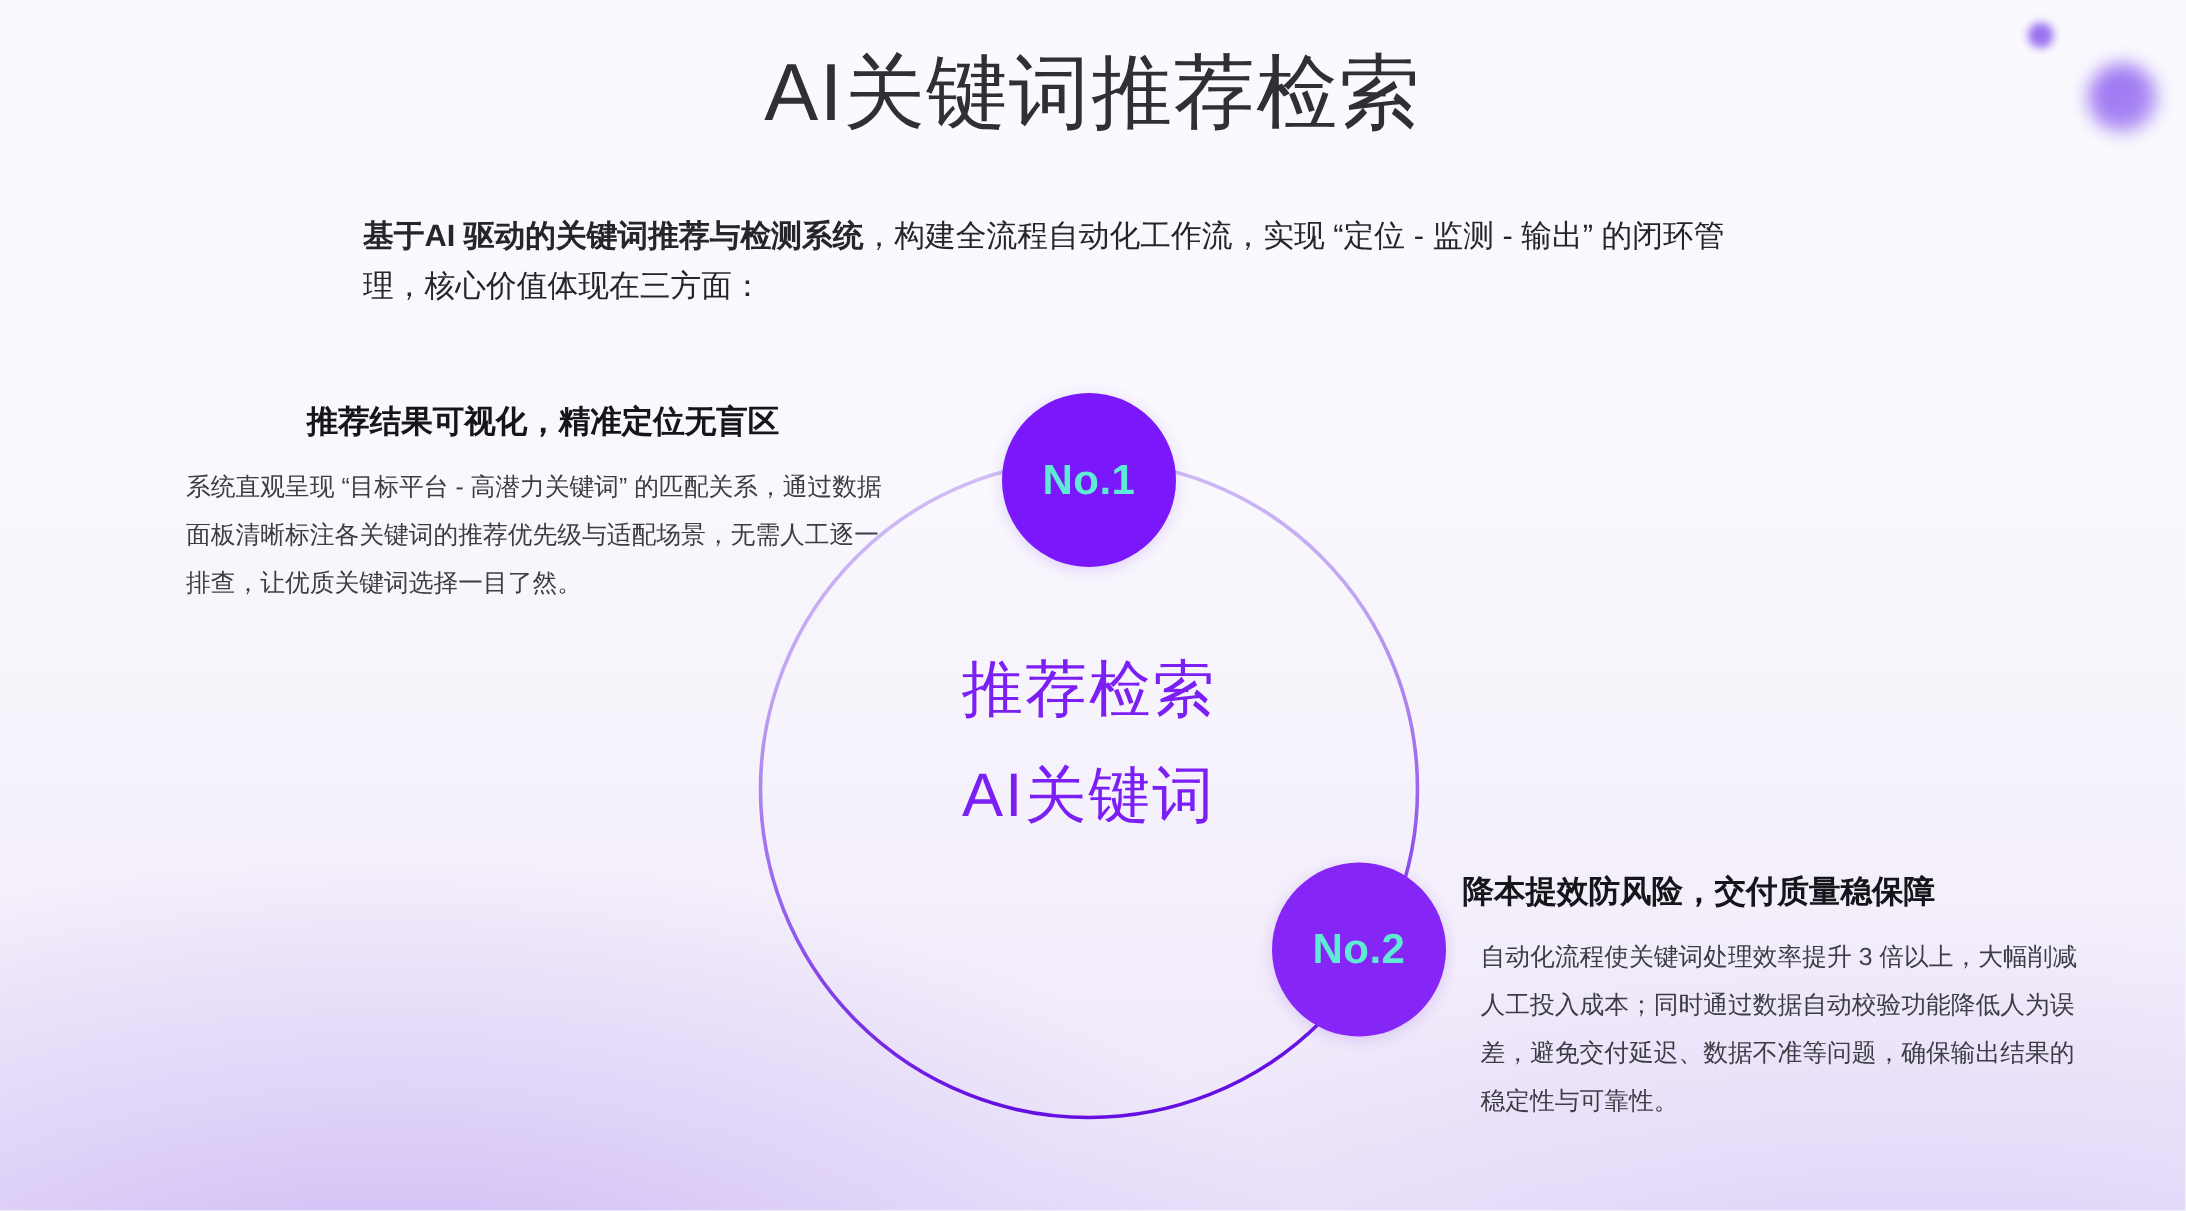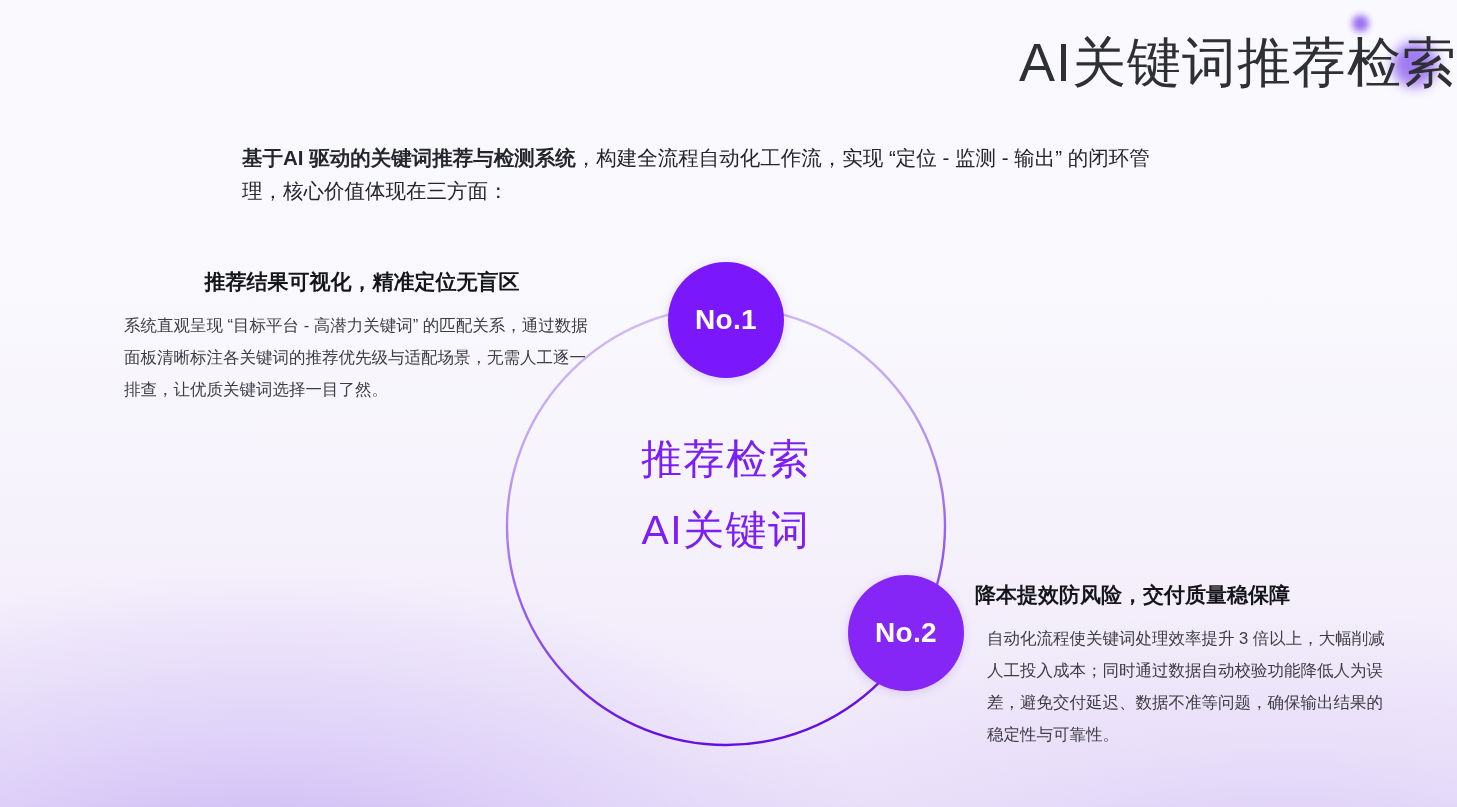--- a/index.html
+++ b/index.html
@@ -48,21 +48,21 @@
     background: radial-gradient(circle at 38% 36%, #9d76f2 0%, #a684f3 52%, #c7b2f8 100%);
     filter: blur(6px);
   }
 
   
   .page-title {
     position: absolute;
     left: 0;
     top: 32px;
     width: 1457px;
-    text-align: right;
+    text-align: center;
     font-size: 54px;
     line-height: 1.14;
     font-weight: 400;
     color: #2f3034;
     letter-spacing: 1px;
   }
 
   .lead {
     position: absolute;
     left: 242px;
@@ -107,21 +107,21 @@
   }
 
   .badge {
     position: absolute;
     width: 116px;
     height: 116px;
     border-radius: 50%;
     display: flex;
     align-items: center;
     justify-content: center;
-    color: #ffffff;
+    color: #5eead4;
     font-size: 28px;
     font-weight: 700;
     letter-spacing: 0.3px;
     box-shadow: 0 2px 10px rgba(110,40,220,0.18);
   }
   .badge.b1 { left: 668px; top: 262px; background: #7a17fb; }
   .badge.b2 { left: 848px; top: 575px; background: #8626f6; }
   .badge.b3 { left: 488px; top: 575px; background: #8626f6; }
 
   

